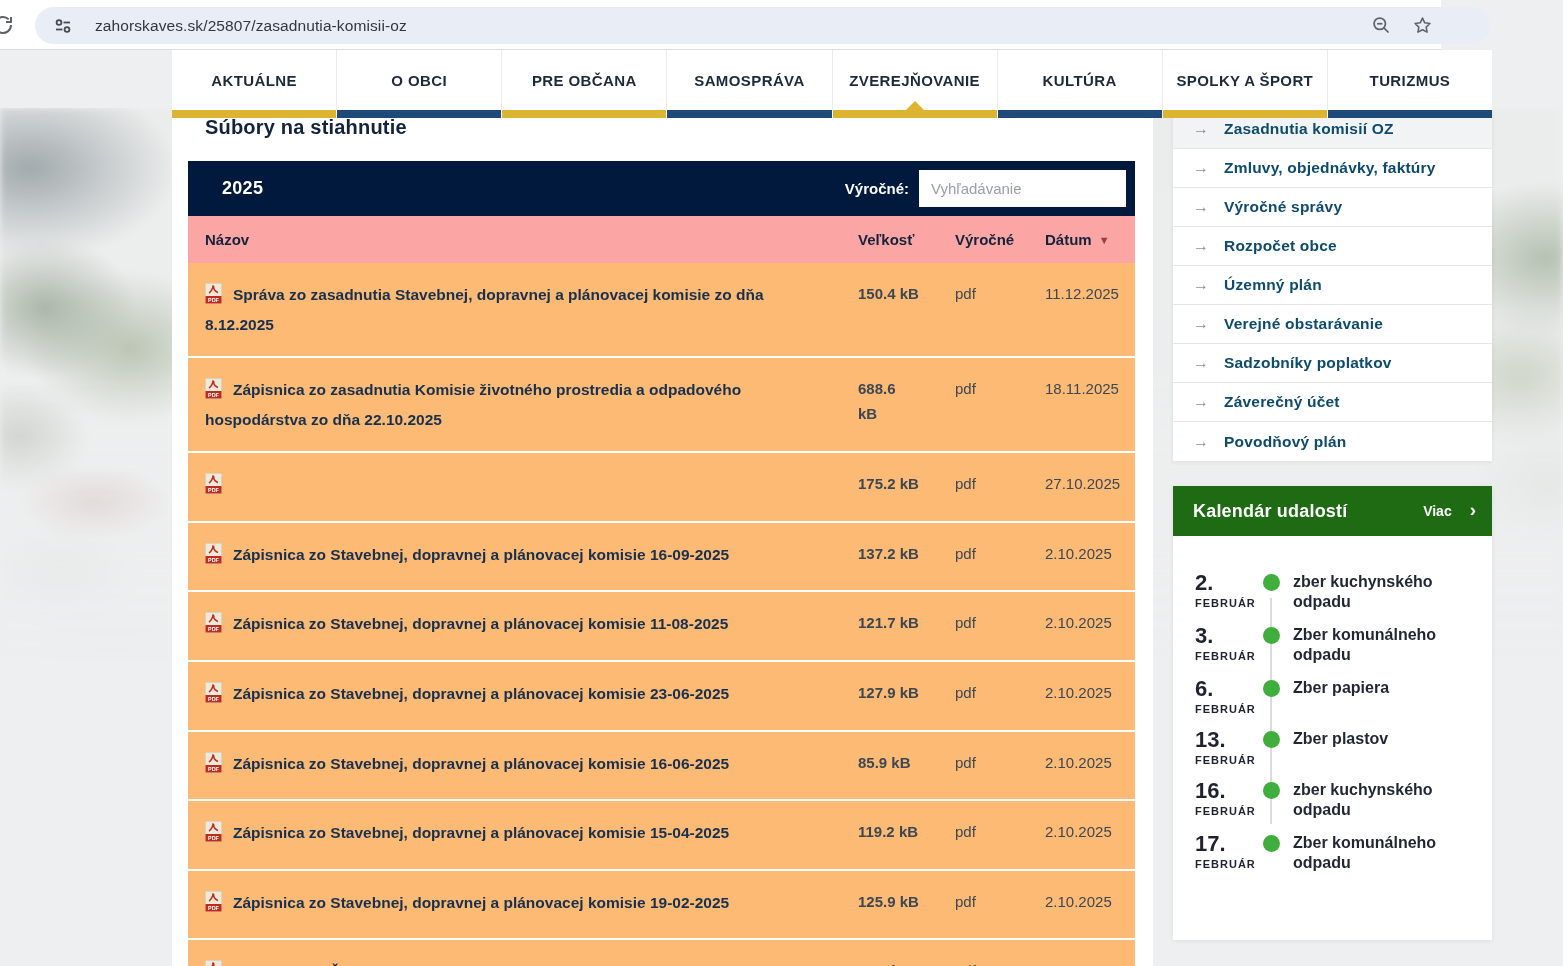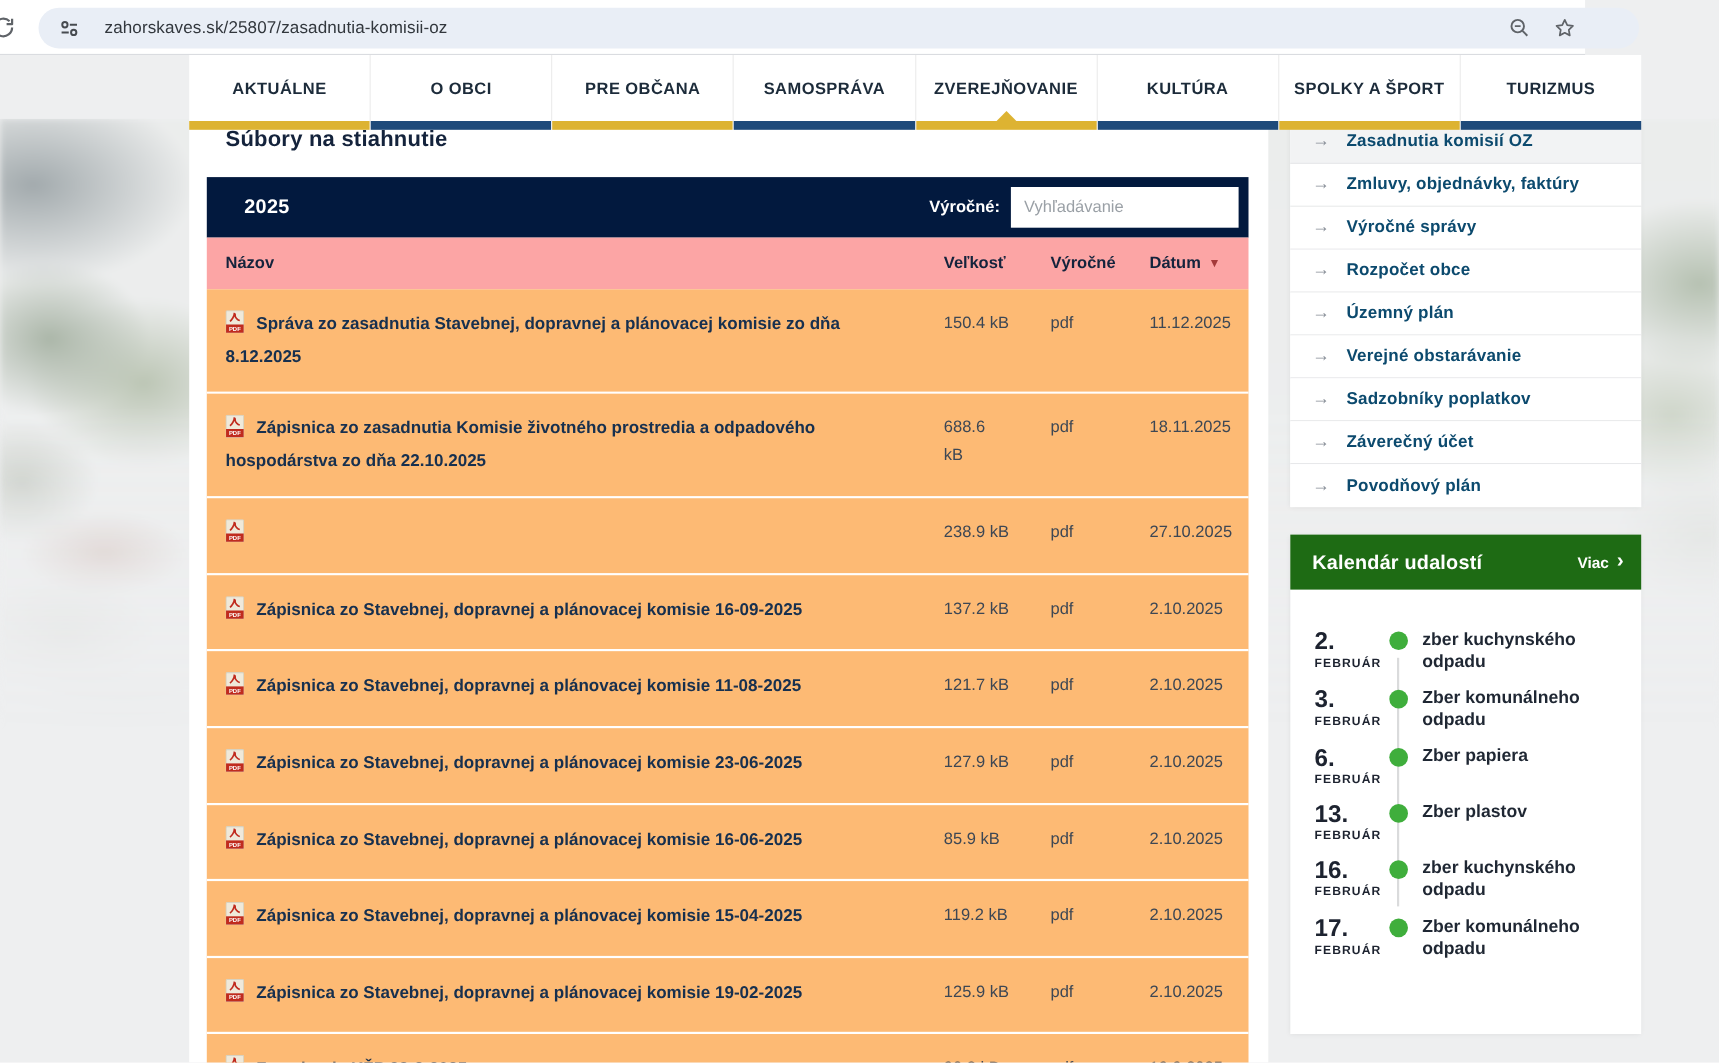--- a/index.html
+++ b/index.html
@@ -68,40 +68,40 @@
   .cols-head { background:#fca5a5; height:47px; align-items:center; }
   .col-label { font-size:15px; font-weight:700; color:#14233c; }
   .col-size  { text-align:left; }
   .col-format{ padding-left:27px; }
   .sort-icon { color:#a43a3a; font-size:11px; margin-left:7px; vertical-align:1px; }
 
   .file-row { background:#fdba74; border-bottom:2px solid #ffffff; padding-top:19px; padding-bottom:19px; }
   .cell { font-size:15px; color:#3d4754; line-height:1.65; }
   .cell-name { font-size:15.5px; font-weight:700; color:#17304f; padding-right:40px; cursor:pointer; }
   .pdf-ico { display:inline-block; vertical-align:-4px; margin-right:11px; }
-  .cell-size { white-space:pre-line; }
+  .cell-size { white-space:pre-line;font-weight:bold; }
   .cell-format { padding-left:27px; }
 
   
   .side-menu { position:absolute; left:1173px; top:110px; width:319px; background:#fff; z-index:5;
                box-shadow:0 1px 5px rgba(0,0,0,.07); }
   .side-item { height:39px; display:flex; align-items:center; padding-left:20px; gap:15px;
                border-bottom:1px solid #e5e6e8; cursor:pointer; background:#fff; }
   .side-item.active { background:#f2f3f4; }
   .side-item:last-child { border-bottom:none; }
   .side-arrow { color:#8a9099; font-size:16px; }
   .side-label { font-size:15.5px; font-weight:700; color:#0c4a6e; letter-spacing:.2px; }
 
   
   .calendar { position:absolute; left:1173px; top:486px; width:319px; height:454px; background:#fff; z-index:5;
               box-shadow:0 1px 5px rgba(0,0,0,.07); }
   .cal-head { height:50px; background:#1e6b14; display:flex; align-items:center; padding:0 16px 0 20px; }
   .cal-title { color:#fff; font-size:18px; font-weight:800; letter-spacing:.2px; }
   .cal-more { margin-left:auto; color:#fff; font-size:14px; font-weight:700; cursor:pointer;
-              display:flex; align-items:center; gap:7px; }
+              display:flex; align-items:center; gap:18px; }
   .cal-more .chev { font-size:19px; line-height:1; margin-top:-3px; }
   .cal-body { position:relative; padding-top:36px; }
   .cal-line { position:absolute; left:97px; top:62px; bottom:48px; width:2px; background:#dadbdc; }
   .cal-event { display:grid; grid-template-columns:76px 44px 1fr; margin-bottom:14px; position:relative; }
   .ev-date { padding-left:22px; }
   .ev-day { font-size:22px; font-weight:800; color:#1d2330; line-height:1; }
   .ev-month { font-size:11px; font-weight:700; color:#1d2330; letter-spacing:1px; margin-top:3px; }
   .ev-dotcol { display:flex; justify-content:center; }
   .ev-dot { width:17px; height:17px; border-radius:50%; background:#3fae3c; margin-top:2px; position:relative; z-index:2; }
   .ev-text { font-size:16px; font-weight:600; color:#1f2733; line-height:1.22; padding-right:14px; }
@@ -226,21 +226,21 @@
           <span class="cell cell-format">pdf</span>
           <span class="cell cell-date">18.11.2025</span>
         </div>
         <div class="grid-row file-row">
           <span class="cell cell-name"><span class="pdf-ico"><svg width="17" height="21" viewBox="0 0 17 21">
                 <rect x="0.5" y="0.5" width="16" height="20" rx="1" fill="#efe9da" stroke="#d8d2c0"></rect>
                 <path d="M4 10c2-1 4-5 4-7 0 0 1 0 .8 2-.2 1.6 2.3 4 4.2 4.4" fill="none" stroke="#c02b1e" stroke-width="1.5"></path>
                 <rect x="0.5" y="13" width="16" height="7.5" fill="#c02b1e"></rect>
                 <text x="8.5" y="18.6" font-size="5.4" font-weight="bold" fill="#fff" text-anchor="middle" font-family="Liberation Sans, sans-serif">PDF</text>
               </svg></span></span>
-          <span class="cell cell-size">238.9 kB</span>
+          <span class="cell cell-size">175.2 kB</span>
           <span class="cell cell-format">pdf</span>
           <span class="cell cell-date">27.10.2025</span>
         </div>
         <div class="grid-row file-row">
           <span class="cell cell-name"><span class="pdf-ico"><svg width="17" height="21" viewBox="0 0 17 21">
                 <rect x="0.5" y="0.5" width="16" height="20" rx="1" fill="#efe9da" stroke="#d8d2c0"></rect>
                 <path d="M4 10c2-1 4-5 4-7 0 0 1 0 .8 2-.2 1.6 2.3 4 4.2 4.4" fill="none" stroke="#c02b1e" stroke-width="1.5"></path>
                 <rect x="0.5" y="13" width="16" height="7.5" fill="#c02b1e"></rect>
                 <text x="8.5" y="18.6" font-size="5.4" font-weight="bold" fill="#fff" text-anchor="middle" font-family="Liberation Sans, sans-serif">PDF</text>
               </svg></span><span>Zápisnica zo Stavebnej, dopravnej a plánovacej komisie 16-09-2025</span></span>

